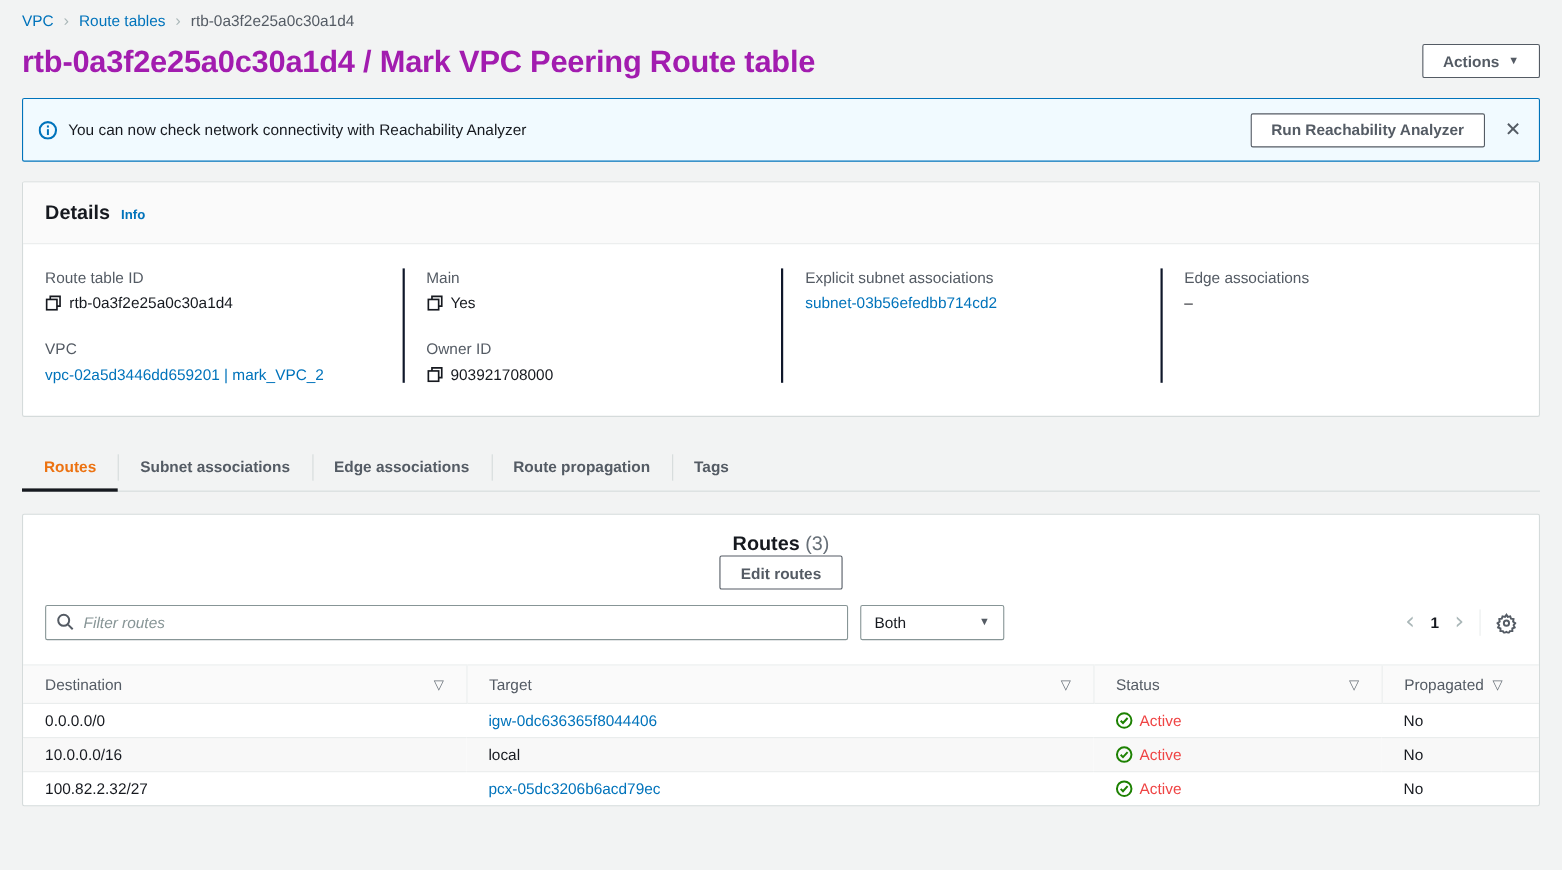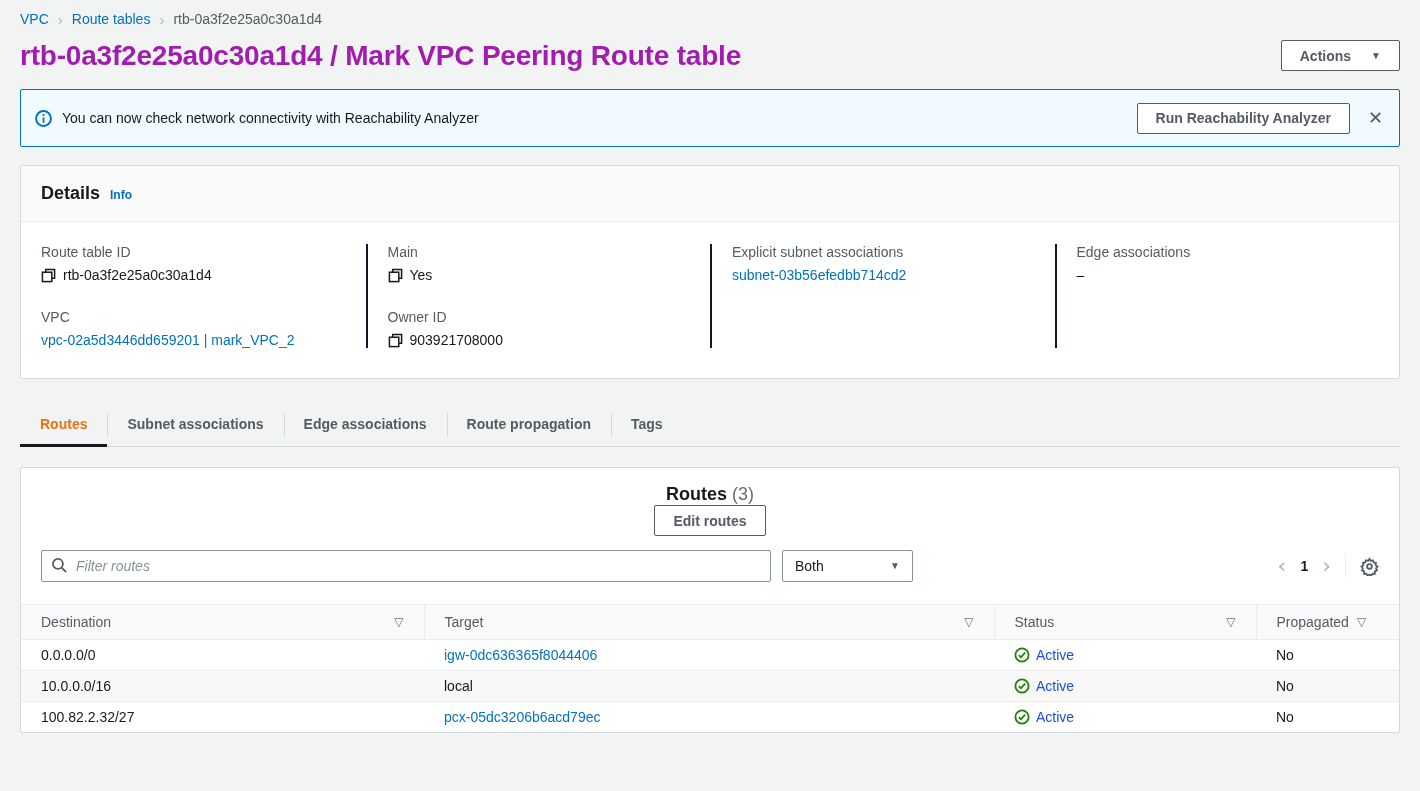--- a/index.html
+++ b/index.html
@@ -16,21 +16,21 @@
   .breadcrumb { display: flex; align-items: center; gap: 9px; padding-top: 10px; height: 28px; }
   .breadcrumb a { color: #0073bb; text-decoration: none; cursor: pointer; }
   .breadcrumb .sep { color: #aab7b8; font-size: 15px; line-height: 1; }
   .breadcrumb .current { color: #545b64; }
 
   
   .title-row { display: flex; align-items: flex-start; justify-content: space-between; margin-top: 12px; }
   h1 { font-size: 28px; font-weight: 700; color: #a21caf; letter-spacing: -0.2px; }
 
   .aws-btn {
-    display: inline-flex; align-items: center; gap: 20px;
+    display: inline-flex; align-items: center; gap: 8px;
     background: #fff; border: 1px solid #545b64; border-radius: 2px;
     color: #545b64; font-weight: 700; font-size: 14px;
     padding: 5px 18px; height: 31px; cursor: pointer;
     font-family: "Liberation Sans", sans-serif;
   }
   .caret { font-size: 10px; line-height: 1; }
 
   
   .banner {
     margin-top: 17px; height: 58px;
@@ -108,21 +108,21 @@
   th .th-inner { display: flex; align-items: center; justify-content: space-between; gap: 8px; }
   th.th-propagated .th-inner { justify-content: flex-start; }
   .sort-ic { color: #687078; font-size: 12px; font-family: "DejaVu Sans", sans-serif; cursor: pointer; }
   .col-dest { width: 403px; }
   .col-target { width: 570px; }
   .col-status { width: 262px; }
   tbody td { padding: 7px 20px; border-bottom: 1px solid #eaeded; font-size: 14px; height: 30px; }
   tbody tr:nth-child(2) { background: #f8f8f8; }
   tbody tr:last-child td { border-bottom: none; }
   td a { color: #0073bb; text-decoration: none; cursor: pointer; }
-  .status-cell { display: flex; align-items: center; gap: 6px; color: #1d4ed8; }
+  .status-cell { display: flex; align-items: center; gap: 6px; color: #ef4444; }
 </style>
 </head>
 <body>
 
 <div class="page">
 
   <nav class="breadcrumb">
     <a>VPC</a>
     <span class="sep">›</span>
     <a>Route tables</a>

